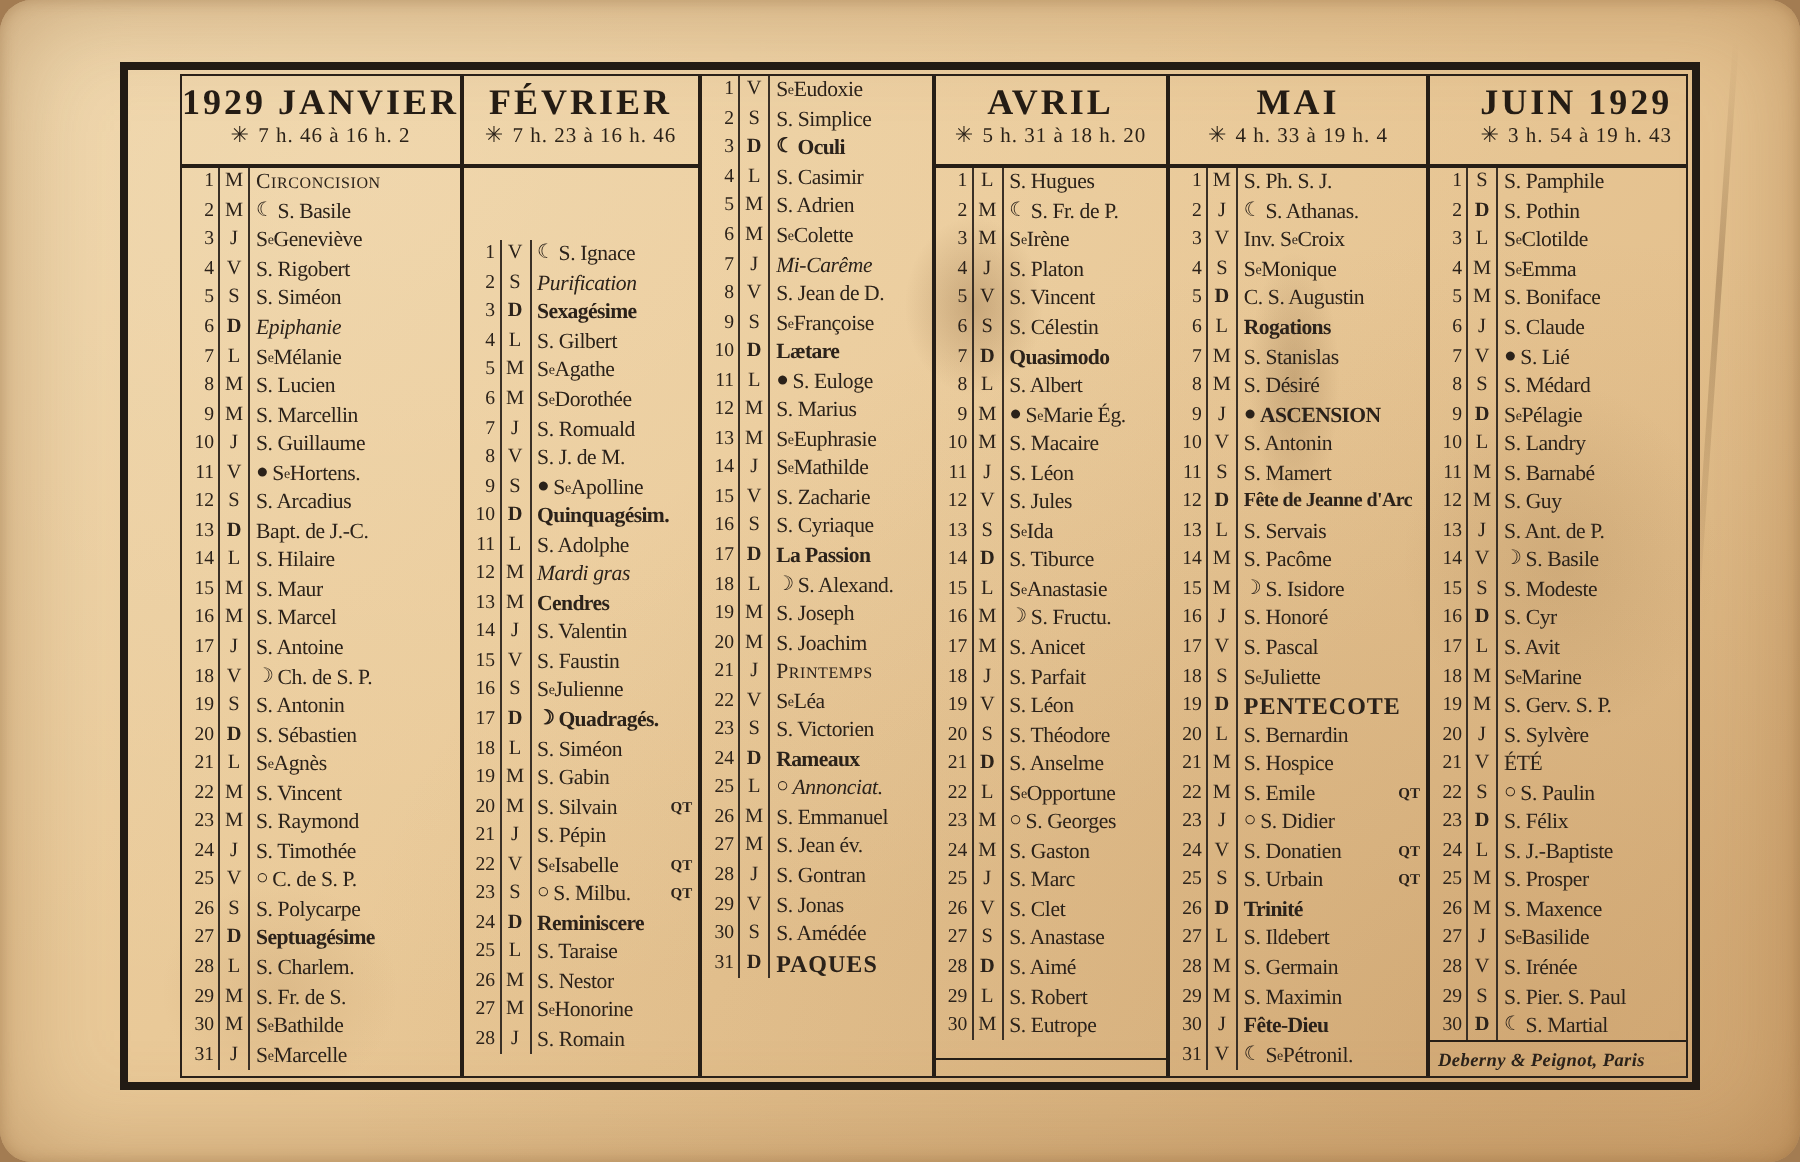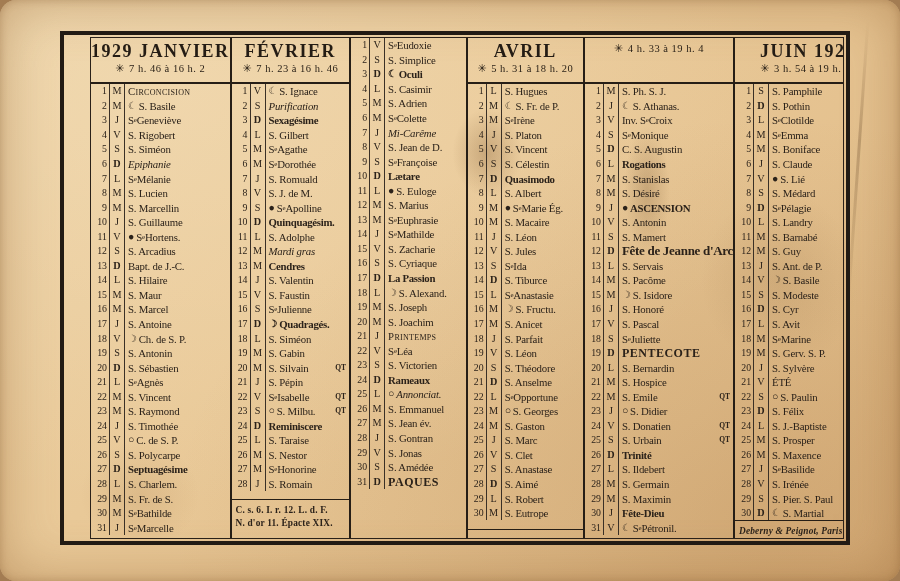--- a/index.html
+++ b/index.html
@@ -50,21 +50,21 @@
   .d-wd.sun{font-weight:bold;}
   .d-entry{flex:1 1 auto;padding-left:3px;white-space:nowrap;overflow:hidden;
     letter-spacing:-0.2px;display:flex;align-items:center;}
   .d-entry sup{font-size:7px;vertical-align:super;line-height:0;}
   .phase{margin-right:2px;font-size:10px;line-height:10px;}
   .phase.full,.phase.new{font-size:10.5px;}
   .qt{margin-left:auto;padding-right:3px;font-size:7.5px;font-weight:bold;letter-spacing:0;}
   .st-i{font-style:italic;}
   .st-b{font-weight:bold;letter-spacing:-0.3px;}
   .st-sc{font-variant:small-caps;letter-spacing:.3px;}
-  .st-bc{font-weight:bold;font-size:13px;letter-spacing:-0.3px;text-align:center;}
+  .st-bc{font-weight:bold;font-size:10px;letter-spacing:-0.3px;text-align:center;}
   .st-bl{font-weight:bold;font-size:12px;letter-spacing:.5px;}
   
   .m-foot{border-top:1.5px solid #261e16;padding:4px 2px 0 4px;color:#2b221a;}
   .m-foot .f-line{font-size:9.3px;font-weight:bold;line-height:13px;white-space:nowrap;
     letter-spacing:.2px;}
   .m-foot.pub .f-line{font-style:italic;font-size:9.3px;}
   .m-endrule{border-top:1.5px solid #261e16;}
   .spacer{flex:1 1 auto;}
 </style>
 </head>
@@ -234,21 +234,21 @@
               <span class="d-wd">M</span>
               <span class="d-entry">S<sup>e</sup> Bathilde</span>
             </div>
             <div class="day-row">
               <span class="d-num">31</span>
               <span class="d-wd">J</span>
               <span class="d-entry">S<sup>e</sup> Marcelle</span>
             </div>
           </div>
         </div>
-        <div class="month" style="flex: 0 0 15.9%;">
+        <div class="month" style="flex: 0 0 15.9%; gap: 36px;">
           <div class="m-head">
             <div class="m-title">FÉVRIER</div>
             <div class="m-sun"><span class="sun-icon">✳</span> 7 h. 23 à 16 h. 46</div>
           </div>
           <div class="m-rows">
             <div class="day-row">
               <span class="d-num">1</span>
               <span class="d-wd">V</span>
               <span class="d-entry"><span class="phase last">☾</span>S. Ignace</span>
             </div>
@@ -708,20 +708,21 @@
               <span class="d-num">30</span>
               <span class="d-wd">M</span>
               <span class="d-entry">S. Eutrope</span>
             </div>
           </div>
           <div class="m-endrule"></div>
           <div class="spacer"></div>
         </div>
         <div class="month" style="flex: 0 0 17.3%;">
           <div class="m-head">
+            <div class="m-title">MAI</div>
             <div class="m-sun"><span class="sun-icon">✳</span> 4 h. 33 à 19 h. 4</div>
           </div>
           <div class="m-rows">
             <div class="day-row">
               <span class="d-num">1</span>
               <span class="d-wd">M</span>
               <span class="d-entry">S. Ph. S. J.</span>
             </div>
             <div class="day-row">
               <span class="d-num">2</span>

